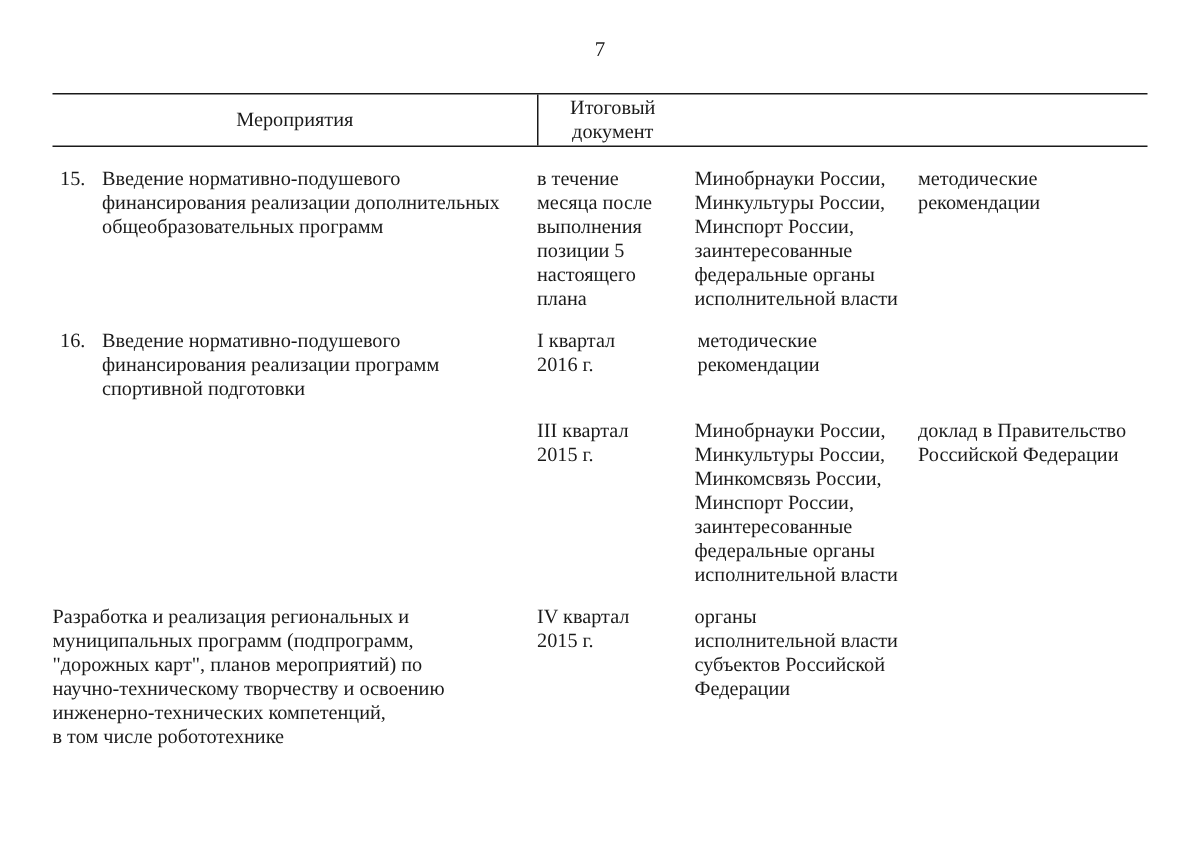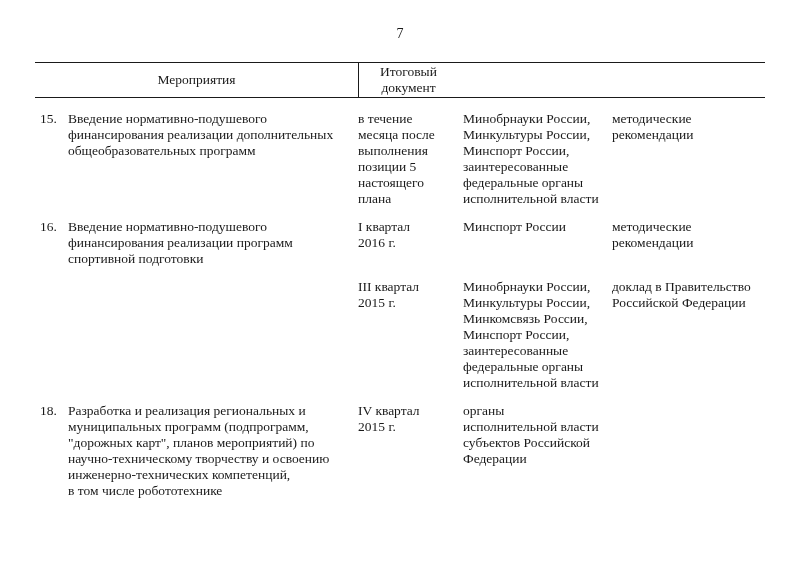--- a/index.html
+++ b/index.html
@@ -124,21 +124,20 @@
 
     <div class="trow">
       <div class="cell c-activity">
         <span class="rownum">16.</span>
         <span class="activity-text">Введение нормативно-подушевого
 финансирования реализации программ
 спортивной подготовки</span>
       </div>
       <div class="cell c-deadline">I квартал
 2016 г.</div>
-      <div class="cell c-executors">Минспорт России</div>
       <div class="cell c-document">методические
 рекомендации</div>
     </div>
 
     <div class="trow">
       <div class="cell c-activity">
       </div>
       <div class="cell c-deadline">III квартал
 2015 г.</div>
       <div class="cell c-executors">Минобрнауки России,
@@ -147,21 +146,20 @@
 Минспорт России,
 заинтересованные
 федеральные органы
 исполнительной власти</div>
       <div class="cell c-document">доклад в Правительство
 Российской Федерации</div>
     </div>
 
     <div class="trow">
       <div class="cell c-activity">
-        <span class="rownum">18.</span>
         <span class="activity-text">Разработка и реализация региональных и
 муниципальных программ (подпрограмм,
 "дорожных карт", планов мероприятий) по
 научно-техническому творчеству и освоению
 инженерно-технических компетенций,
 в том числе робототехнике</span>
       </div>
       <div class="cell c-deadline">IV квартал
 2015 г.</div>
       <div class="cell c-executors">органы

